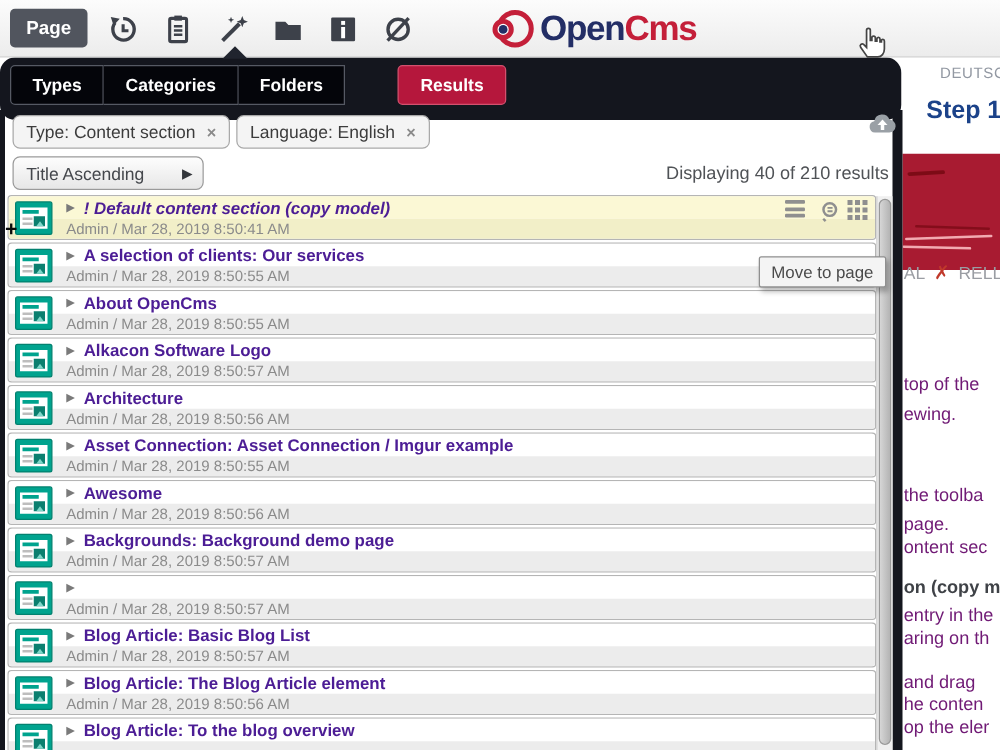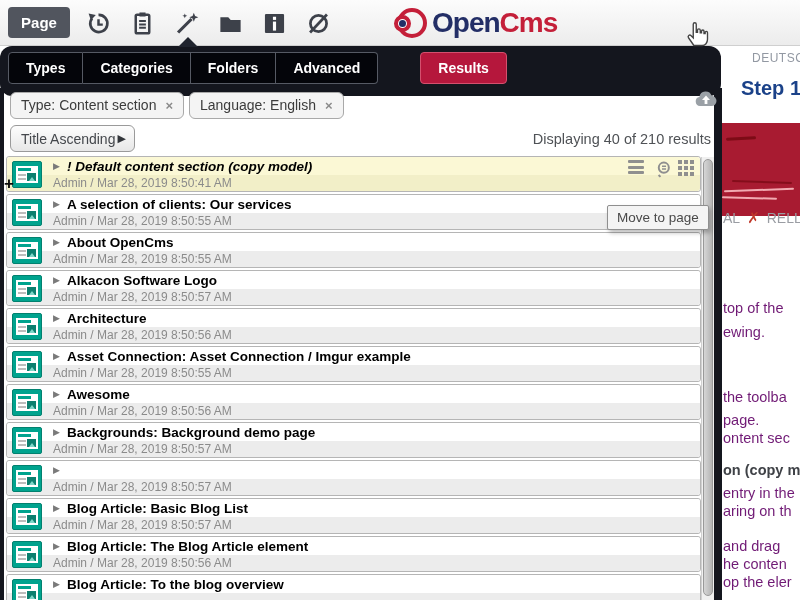--- a/index.html
+++ b/index.html
@@ -38,36 +38,36 @@
   .tab.active { margin-left:42px; background:#b5173c; border:1px solid #d4506e; border-radius:4px; }
   
   .edge-left  { position:absolute; left:0; top:88px; width:4px; height:512px; background:#14161e; z-index:3; }
   .edge-right { position:absolute; left:714px; top:88px; width:8px; height:512px; background:#14161e; z-index:3; }
   .dialog-body { position:absolute; left:4px; top:88px; width:710px; height:512px; background:#fff; z-index:2; }
   .chips { position:absolute; left:10px; top:92px; display:flex; gap:5px; z-index:3; }
   .chip { display:flex; align-items:center; gap:9px; padding:4px 10px 5px 10px; background:#f4f4f4;
     border:1px solid #a9a9a9; border-radius:6px; font-size:14px; color:#3c3c3c; }
   .chip .x { color:#8a8a8a; font-size:13px; font-weight:bold; cursor:pointer; line-height:1; }
   .upload { position:absolute; left:694px; top:90px; cursor:pointer; z-index:3; }
-  .sort-btn { position:absolute; left:10px; top:125px; width:125px; height:27px; z-index:3;
+  .sort-btn { position:absolute; left:10px; top:125px; width:153px; height:27px; z-index:3;
     background:linear-gradient(#fdfdfd,#e7e7e7); border:1px solid #9a9a9a; border-radius:6px;
     font-size:14px; color:#44474c; display:flex; align-items:center; padding:0 8px 0 10px; cursor:pointer; }
   .sort-btn .arr { margin-left:auto; color:#33363b; font-size:11px; }
   .res-count { position:absolute; left:420px; top:131px; width:291px; text-align:right;
     font-size:14.5px; color:#4f5256; z-index:3; }
   
   .list { position:absolute; left:6px; top:156px; width:695px; z-index:3; }
   .row { position:relative; height:36px; margin-bottom:2px; border:1px solid #b5b5b5;
     border-radius:3px; overflow:visible; background:#fff; cursor:pointer; }
   .row-top { height:18px; background:#fff; border-radius:3px 3px 0 0; display:flex; align-items:center; padding-left:46px; }
   .row-bot { height:16px; background:#ececec; border-radius:0 0 3px 3px; display:flex; align-items:center; padding-left:46px; }
   .row.hl .row-top { background:#fbf8d5; }
   .row.hl .row-bot { background:#f2efc8; }
   .row .exp { color:#7a7a7a; font-size:9px; margin-right:7px; }
-  .row .ttl { font-weight:bold; font-size:13.5px; color:#000000; white-space:nowrap; }
+  .row .ttl { font-weight:bold; font-size:13.5px; color:#4c1d95; white-space:nowrap; }
   .row.hl .ttl { font-style:italic; }
   .row .meta { font-size:12px; color:#8b8b8b; white-space:nowrap; }
   .type-icon { position:absolute; left:5px; top:4px; width:30px; height:27px;
     background:#00a38e; border:1px solid #02816f; border-radius:2px; }
   .ti-inner { position:absolute; left:3px; top:4px; width:22px; height:17px; background:#fff; }
   .ti-bar { position:absolute; left:2px; top:2px; width:13px; height:3px; background:#00a38e; }
   .ti-l1 { position:absolute; left:2px; top:8px; width:8px; height:2px; background:#bdbdbd; }
   .ti-l2 { position:absolute; left:2px; top:12px; width:8px; height:2px; background:#bdbdbd; }
   .ti-img { position:absolute; right:2px; bottom:2px; width:9px; height:8px; background:#0b7f6f; }
   .ti-mt { position:absolute; right:3px; bottom:2px; width:0; height:0;
@@ -189,21 +189,20 @@
       </div>
     </div>
   </div>
   <div class="panel-pointer"></div>
 
   <div class="tabstrip">
     <div class="tabs" id="tabs">
         <div class="tab">Types</div>
         <div class="tab">Categories</div>
         <div class="tab">Folders</div>
-        <div class="tab last-normal">Advanced</div>
         <div class="tab active">Results</div>
       </div>
   </div>
   <div class="edge-left"></div>
   <div class="edge-right"></div>
   <div class="dialog-body"></div>
 
   <div class="chips" id="chips">
       <div class="chip">
         <span>Type: Content section</span>

